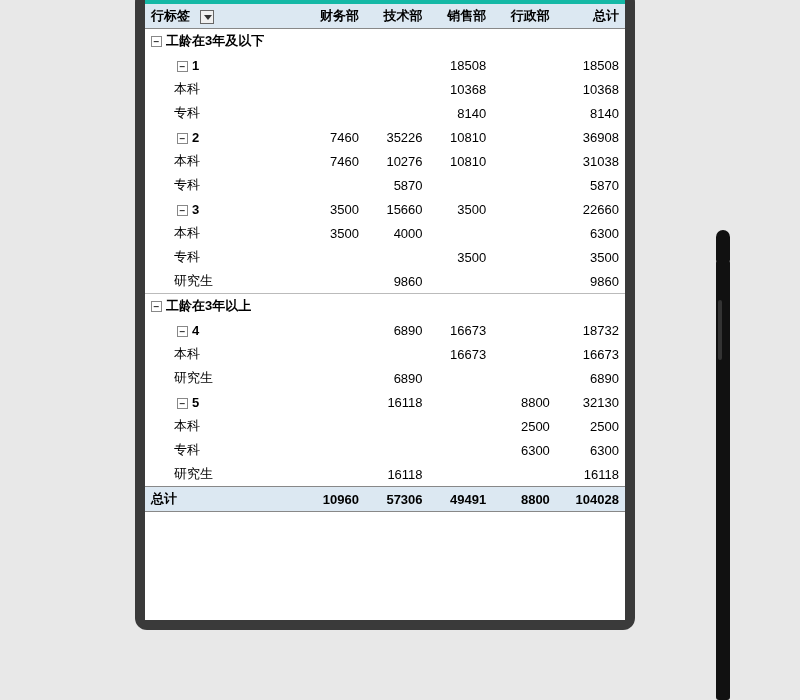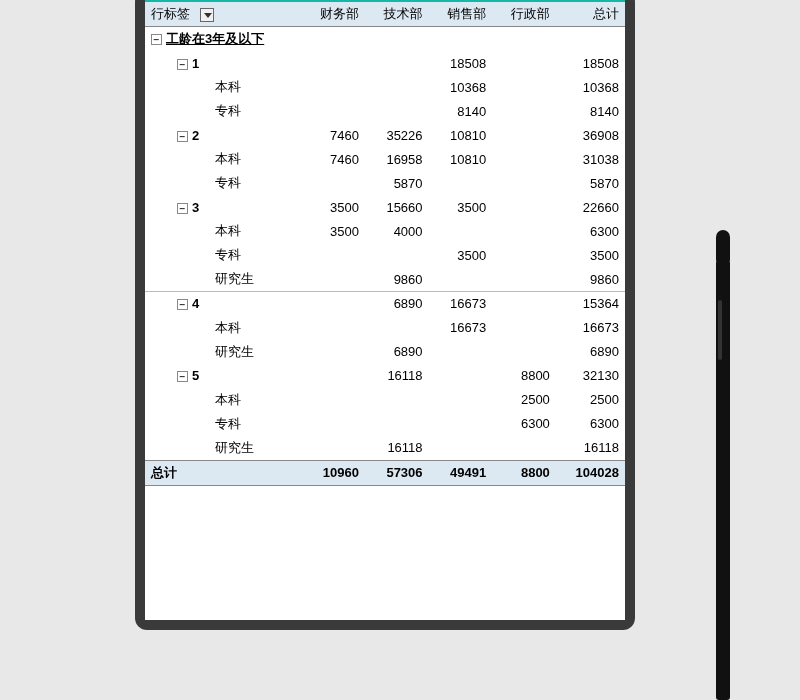--- a/index.html
+++ b/index.html
@@ -33,22 +33,22 @@
       border-collapse: collapse;
     }
     .pivot th, .pivot td {
       padding: 3px 6px;
       text-align: right;
       white-space: nowrap;
       height: 24px;
     }
     .pivot th {
       background: #dce8f2;
-      font-weight: normal;
-      border-top: 2px solid #14b8a6;
+      font-weight: bold;
+      border-top: 4px solid #14b8a6;
       border-bottom: 1px solid #888;
     }
     .pivot td.label {
       text-align: left;
     }
     .dropdown-icon {
       display: inline-block;
       width: 14px;
       height: 14px;
       border: 1px solid #666;
@@ -72,24 +72,24 @@
       height: 11px;
       border: 1px solid #888;
       background: #fff;
       line-height: 9px;
       font-size: 10px;
       text-align: center;
       margin-right: 4px;
       vertical-align: middle;
       color: #333;
     }
-    .group-row td.label { font-weight: bold; padding-left: 6px; text-decoration: underline; }
+    .group-row td.label { font-weight: bold; padding-left: 6px; }
     .sub-row td.label { font-weight: bold; padding-left: 32px; }
     .sub-row td { font-weight: normal; }
-    .leaf-row td.label { padding-left: 70px; }
+    .leaf-row td.label { padding-left: 29px; }
     .group-row td { font-weight: bold; }
     .total-row td {
       background: #dce8f2;
       font-weight: bold;
       border-top: 1px solid #888;
       border-bottom: 1px solid #888;
       text-align: right;
     }
     .total-row td.label { padding-left: 6px; }
     .group-sep td { border-bottom: 1px solid #bbb; }
@@ -180,21 +180,21 @@
             <td class="label"><span class="collapse-icon">−</span><span>2</span></td>
             <td>7460</td>
             <td>35226</td>
             <td>10810</td>
             <td></td>
             <td>36908</td>
           </tr>
           <tr class="leaf-row">
             <td class="label">本科</td>
             <td>7460</td>
-            <td>16958</td>
+            <td>10276</td>
             <td>10810</td>
             <td></td>
             <td>31038</td>
           </tr>
           <tr class="leaf-row">
             <td class="label">专科</td>
             <td></td>
             <td>5870</td>
             <td></td>
             <td></td>
@@ -225,27 +225,35 @@
             <td>3500</td>
           </tr>
           <tr class="leaf-row group-sep">
             <td class="label">研究生</td>
             <td></td>
             <td>9860</td>
             <td></td>
             <td></td>
             <td>9860</td>
           </tr>
+          <tr class="group-row group-sep-top">
+            <td class="label"><span class="collapse-icon">−</span><span>工龄在3年以上</span></td>
+            <td></td>
+            <td></td>
+            <td></td>
+            <td></td>
+            <td></td>
+          </tr>
           <tr class="sub-row">
             <td class="label"><span class="collapse-icon">−</span><span>4</span></td>
             <td></td>
             <td>6890</td>
             <td>16673</td>
             <td></td>
-            <td>15364</td>
+            <td>18732</td>
           </tr>
           <tr class="leaf-row">
             <td class="label">本科</td>
             <td></td>
             <td></td>
             <td>16673</td>
             <td></td>
             <td>16673</td>
           </tr>
           <tr class="leaf-row">

